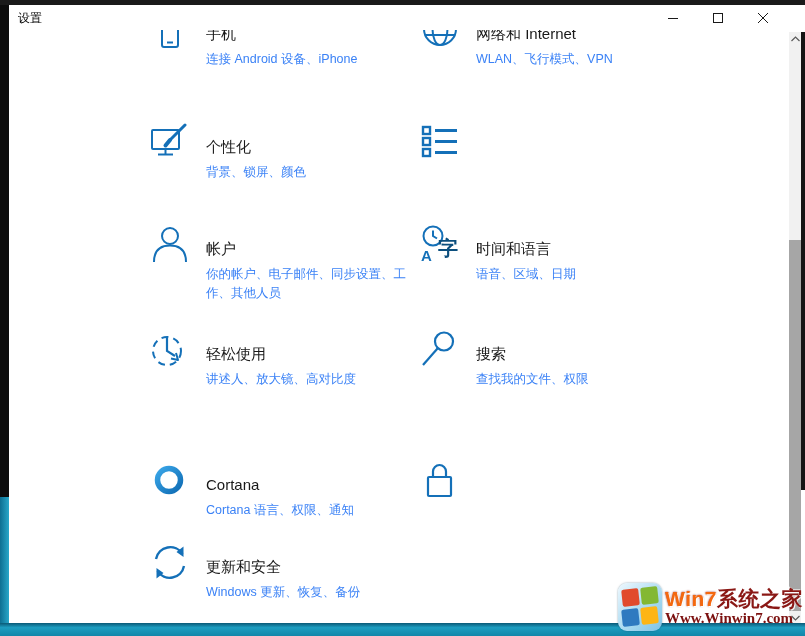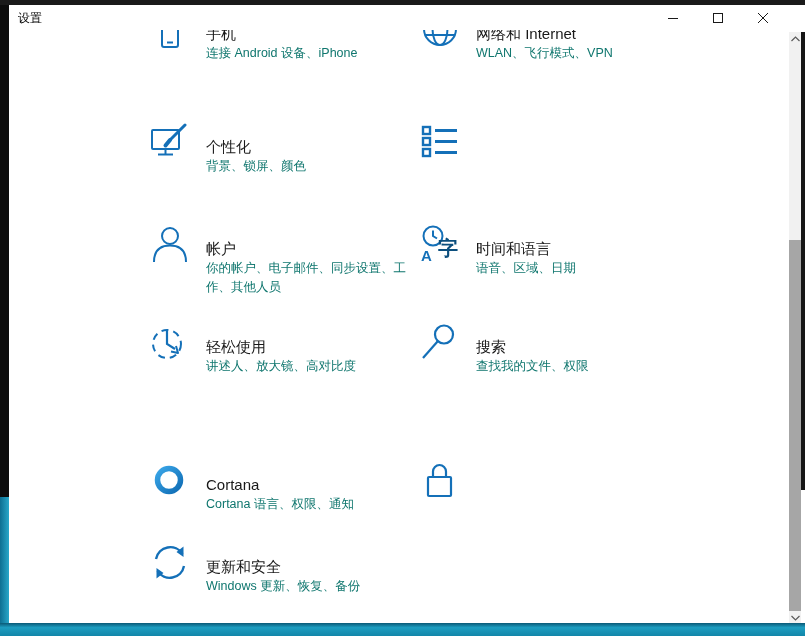--- a/index.html
+++ b/index.html
@@ -18,25 +18,25 @@
   
   .titlebar{position:absolute;left:9px;top:5px;right:16px;height:25px;background:#fff;z-index:5;}
   .win-title{position:absolute;left:9px;top:0;height:25px;line-height:26px;font-size:12px;color:#000;}
   .controls{position:absolute;right:4px;top:0;height:25px;display:flex;}
   .ctrl-btn{width:45px;height:25px;display:flex;align-items:center;justify-content:center;background:#fff;border:none;padding:0;}
   .ctrl-btn svg{display:block;}
 
   
   .tile{position:absolute;width:272px;height:96px;display:flex;align-items:flex-start;z-index:1;cursor:default;}
   .c0{left:150px}.c1{left:420px}
-  .r0{top:10px}.r1{top:123px}.r2{top:225px}.r3{top:323px}.r4{top:461px}.r5{top:543px}
+  .r0{top:10px}.r1{top:123px}.r2{top:225px}.r3{top:330px}.r4{top:461px}.r5{top:543px}
   .tile-icon{width:40px;height:40px;margin-right:16px;flex:0 0 auto;}
   .tile-text{flex:1;}
   .tile-title{font-size:15px;color:#191919;line-height:20px;margin-top:14px;}
-  .tile-sub{font-size:12.5px;color:#0f766e;line-height:19px;margin-top:0;max-width:215px;}
+  .tile-sub{font-size:12.5px;color:#3b82f6;line-height:19px;margin-top:6px;max-width:215px;}
 
   
   .scrollbar{position:absolute;left:789px;top:32px;width:12px;height:593px;background:#f1f1f1;z-index:6;}
   .sb-btn{position:absolute;left:0;width:12px;height:14px;background:#f1f1f1;display:flex;align-items:center;justify-content:center;}
   .sb-up{top:0;}
   .sb-down{bottom:0;}
   .sb-thumb{position:absolute;left:0;top:208px;width:12px;height:372px;background:#a6a6a6;}
 
   
   .watermark{position:absolute;left:618px;top:581px;width:187px;height:52px;display:flex;align-items:center;z-index:9;}
@@ -248,14 +248,28 @@
         </svg>
     </div>
   </div>
 
   <div class="strip-top"></div>
   <div class="strip-left"></div>
   <div class="strip-left-teal"></div>
   <div class="strip-right"></div>
   <div class="strip-bottom"></div>
 
+  <div class="watermark">
+    <div class="wm-logo">
+      <div class="pane pane-red"></div>
+      <div class="pane pane-green"></div>
+      <div class="pane pane-blue"></div>
+      <div class="pane pane-yellow"></div>
+    </div>
+    <div class="wm-text">
+      <div class="wm-brand">
+        <span class="pfx">Win7</span><span class="sfx">系统之家</span>
+      </div>
+      <div class="wm-url">Www.Winwin7.com</div>
+    </div>
+  </div>
 
 </div>
 
 </body></html>

